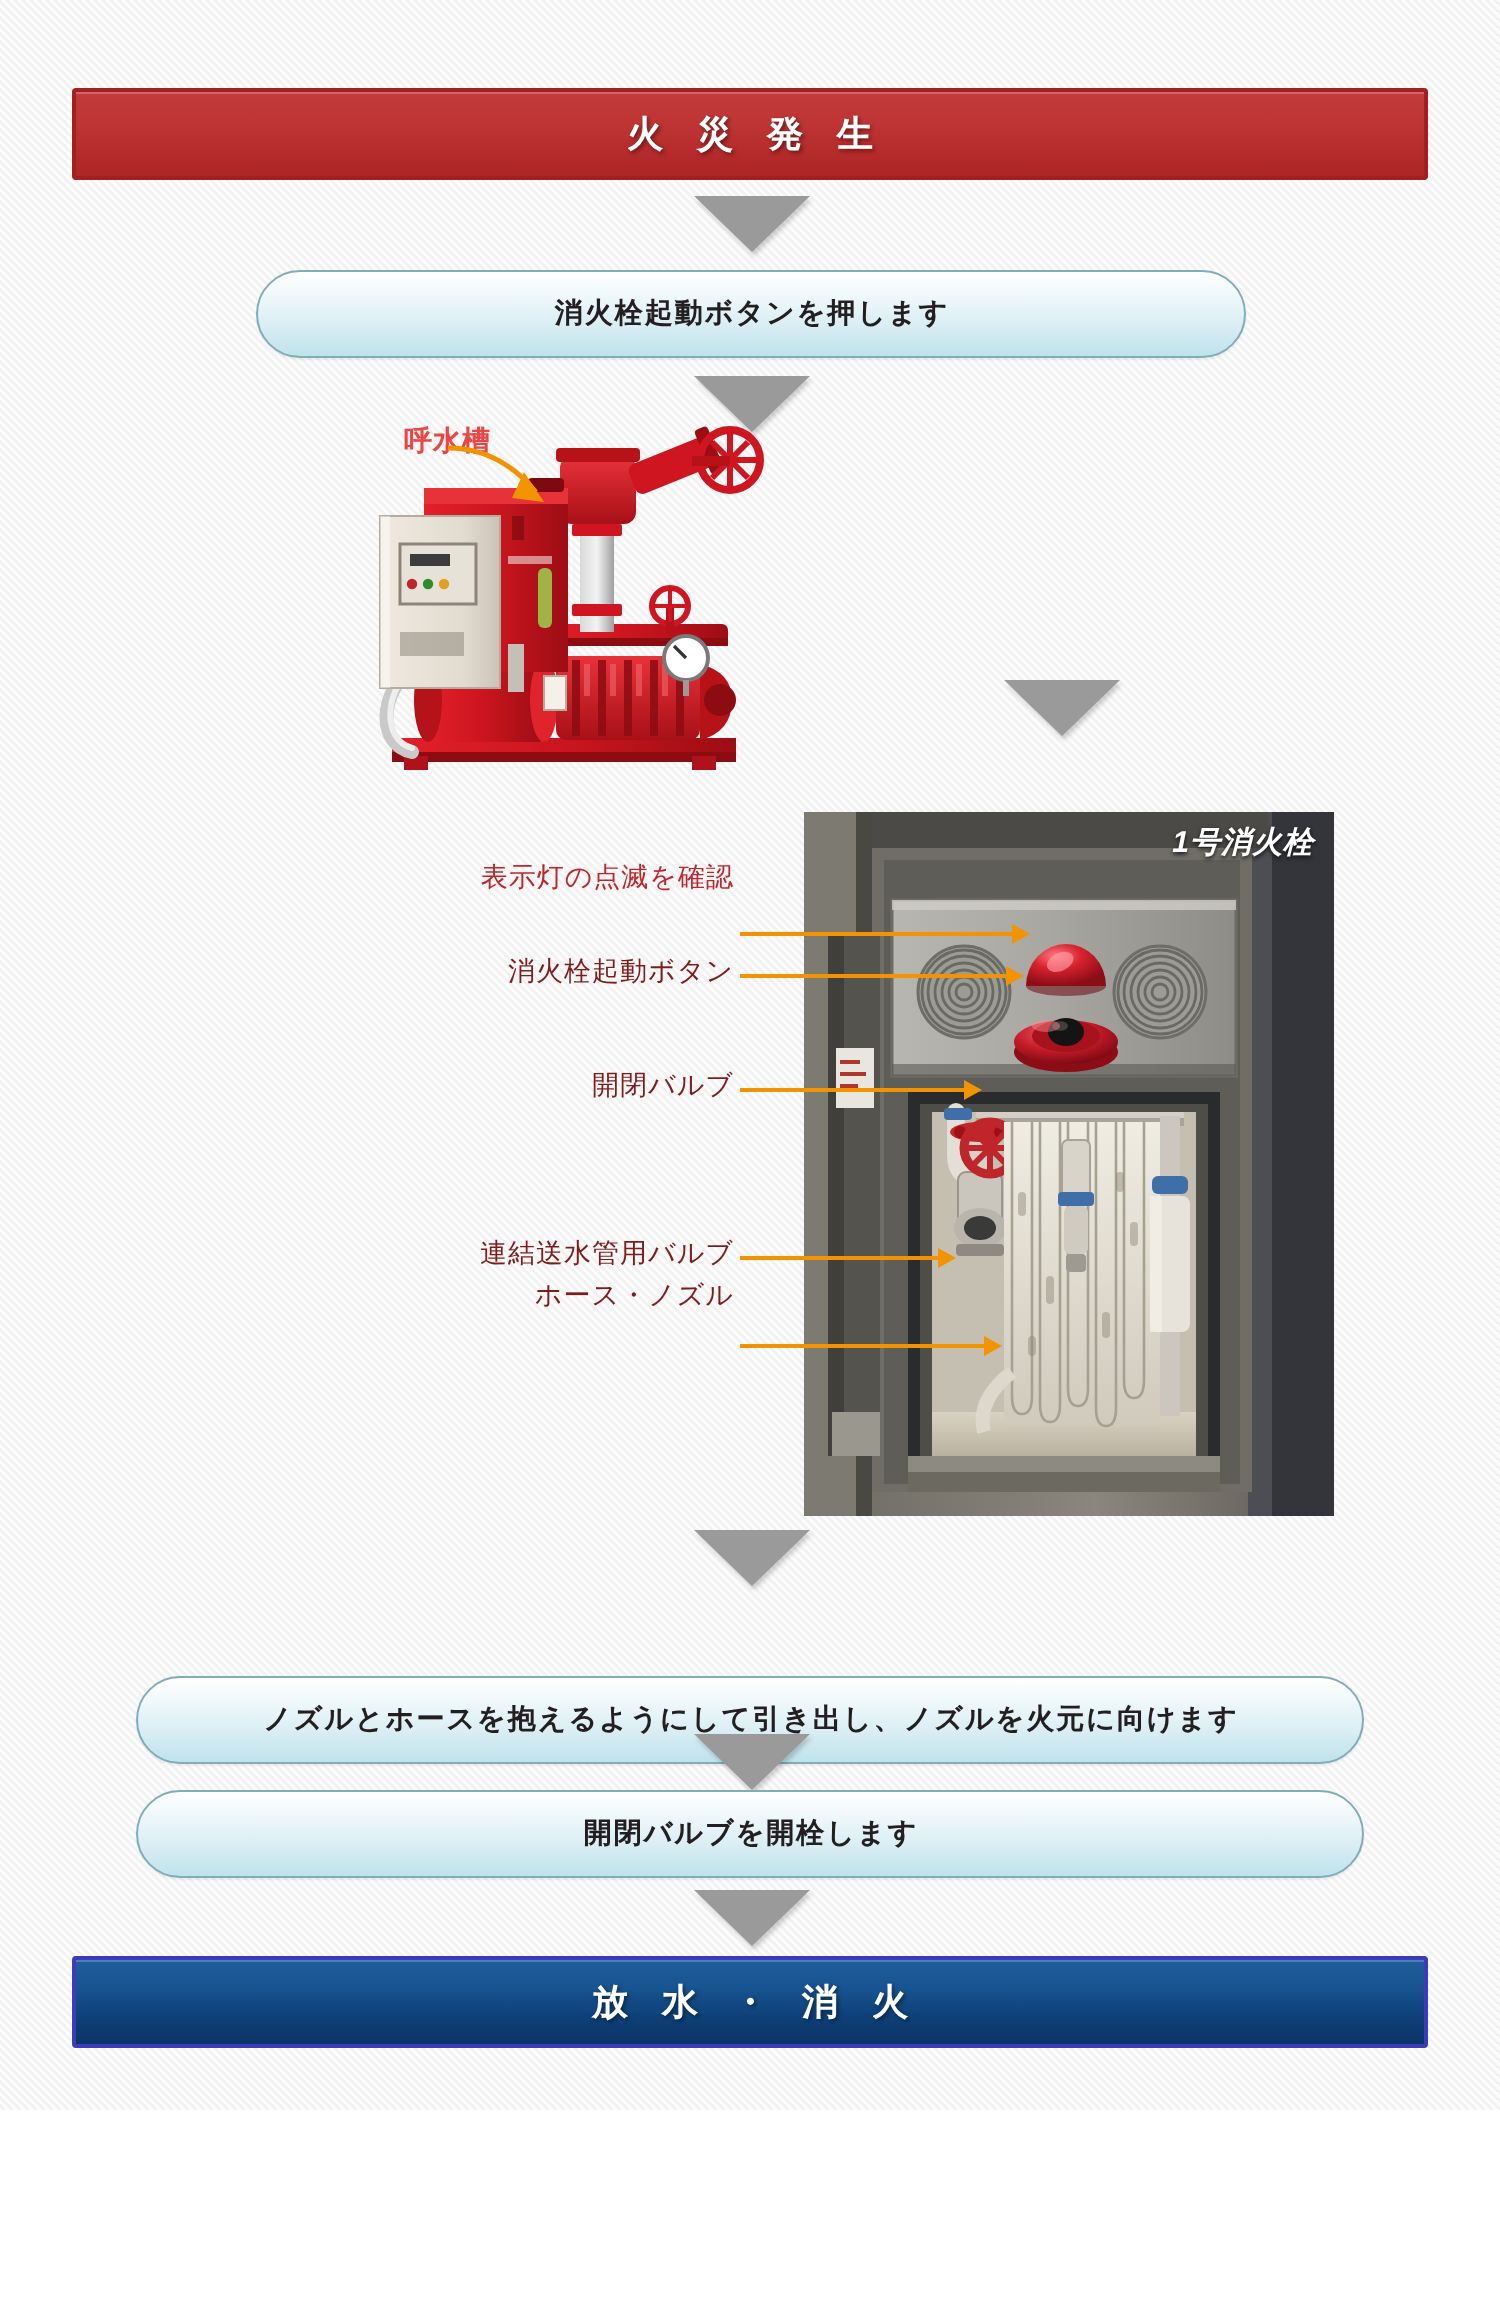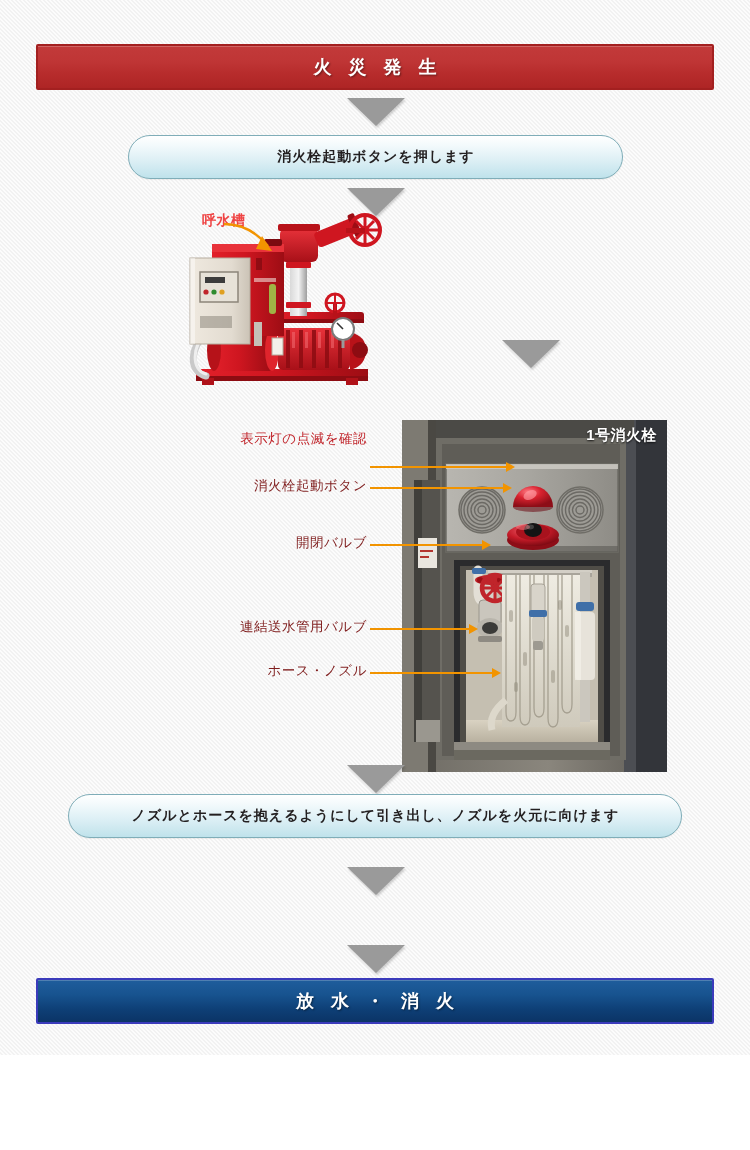--- a/index.html
+++ b/index.html
@@ -85,21 +85,21 @@
     background: linear-gradient(to bottom, #ffffff 0%, #f3fafc 22%, #daeef4 62%, #bfe2eb 100%);
     color: #231f20;
     font-size: 14px;
     font-weight: bold;
     letter-spacing: 1px;
     text-indent: 1px;
     box-shadow: 0 1px 1px rgba(0,0,0,.06);
   }
   .pill-1 { left: 128px; top: 135px; width: 495px; }
   .pill-2 { left: 377px; top: 269px; width: 309px; }
-  .pill-3 { left: 68px;  top: 794px; width: 614px; }
+  .pill-3 { left: 68px;  top: 838px; width: 614px; }
   .pill-4 { left: 68px;  top: 895px; width: 614px; }
 
   
   .tri {
     position: absolute;
     width: 0; height: 0;
     border-left: 29px solid transparent;
     border-right: 29px solid transparent;
     border-top: 28px solid #9a9a9a;
     filter: drop-shadow(1px 2px 1px rgba(0,0,0,.18));
@@ -129,23 +129,24 @@
     color: #ef4444;
     letter-spacing: .5px;
     white-space: nowrap;
     margin-left: 32px;
   }
 
   
   #cabinet-fig {
     position: absolute;
     left: 402px;
-    top: 420px;
+    top: 406px;
     width: 265px;
     height: 272px;
+    font-style: italic;
   }
   #cabinet-fig svg { display: block; }
   .cabinet-caption {
     position: absolute;
     right: 10px;
     top: 6px;
     color: #ffffff;
     font-size: 15px;
     font-weight: bold;
     letter-spacing: .5px;
@@ -162,21 +163,21 @@
     letter-spacing: .5px;
     line-height: 1.35;
   }
   .anno.red   { color: #c0252b; }
   .anno.black { color: #7f1d1d; }
 
   .anno-1 { right: 383px; top: 430px; }
   .anno-2 { right: 383px; top: 477px; }
   .anno-3 { right: 383px; top: 534px; }
   .anno-4 { right: 383px; top: 618px; }
-  .anno-5 { right: 383px; top: 662px; }
+  .anno-5 { right: 383px; top: 639px; }
 
   
   .leader {
     position: absolute;
     height: 2px;
     background: #f29400;
   }
   .leader-1 { left: 370px; top: 466px; width: 138px; }
   .leader-2 { left: 370px; top: 487px; width: 135px; }
   .leader-3 { left: 370px; top: 544px; width: 114px; }
@@ -560,18 +561,19 @@
 
   <div class="leader leader-5"></div>
   <div class="leader-head head-5"></div>
 
   <div class="tri tri-4"></div>
 
   <div class="pill pill-3">ノズルとホースを抱えるようにして引き出し、ノズルを火元に向けます</div>
 
   <div class="tri tri-5"></div>
 
+  <div class="pill pill-4">開閉バルブを開栓します</div>
 
   <div class="tri tri-6"></div>
 
   <div class="banner banner-blue">放 水 ・ 消 火</div>
 
 </div>
 
 </body></html>

